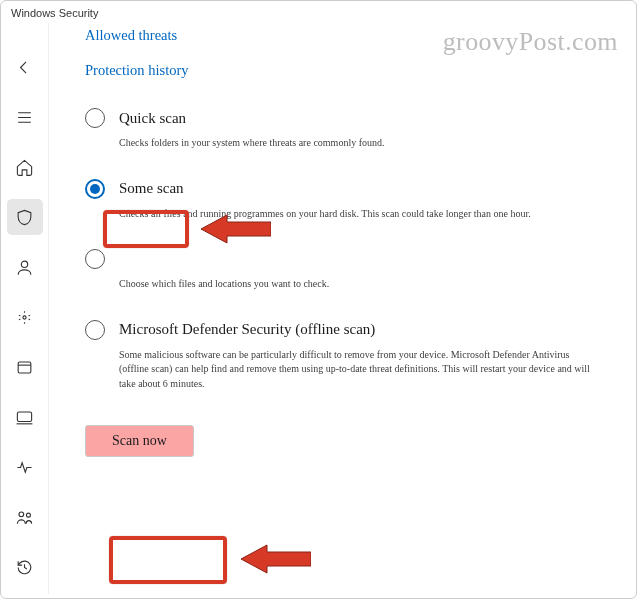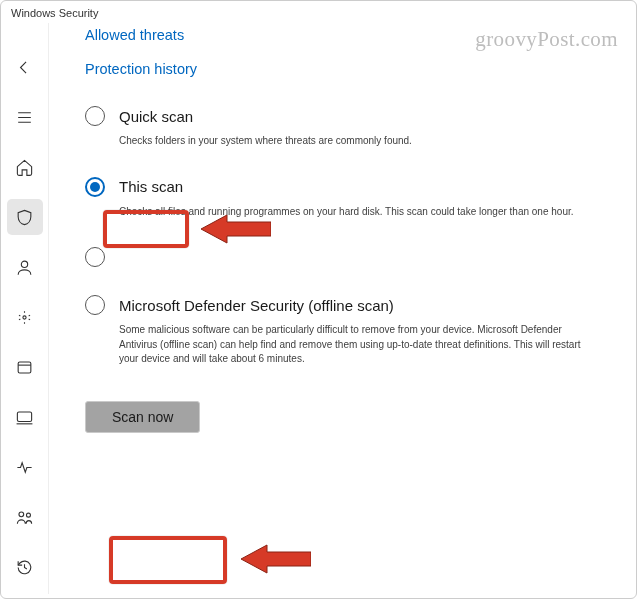--- a/index.html
+++ b/index.html
@@ -44,20 +44,21 @@
       color: #333;
     }
     .side-ico.active {
       background: #e6e6e6;
     }
     .side-ico svg { width: 19px; height: 19px; stroke: currentColor; fill: none; stroke-width: 1.4; }
     .main {
       flex: 1;
       padding: 4px 24px 12px 36px;
       overflow: hidden;
+      font-family: Liberation Serif, serif;
     }
     .link {
       color: #0067c0;
       font-size: 14.5px;
       cursor: pointer;
       display: block;
       margin-bottom: 18px;
     }
     .options { margin-top: 29px; }
     .opt {
@@ -89,34 +90,34 @@
     .opt-label { font-size: 15px; color: #1a1a1a; }
     .opt-desc {
       color: #404040;
       font-size: 10px;
       line-height: 1.45;
       margin: 8px 0 0 34px;
       max-width: 480px;
     }
     .scan-btn {
       display: inline-block;
-      background: #a3a3a3;
+      background: #fca5a5;
       border: 1px solid #c9c9c9;
       border-radius: 3px;
       padding: 7px 26px;
       font-size: 14px;
       cursor: pointer;
       margin-top: 6px;
     }
     .watermark {
       position: absolute;
       top: 26px;
       right: 18px;
       font-family: Georgia, serif;
-      font-size: 21px;
+      font-size: 26px;
       color: #bdbdbd;
       letter-spacing: 0.4px;
       pointer-events: none;
     }
     .anno-box {
       position: absolute;
       border: 4px solid #d63a27;
       border-radius: 4px;
       pointer-events: none;
       box-shadow: 0 0 0 1px rgba(0,0,0,0.05);
@@ -208,29 +209,30 @@
         <div class="opt-head">
           <span class="radio"></span>
           <span class="opt-label">Quick scan</span>
         </div>
         <div class="opt-desc">Checks folders in your system where threats are commonly found.</div>
       </div>
 
       <div class="opt">
         <div class="opt-head">
           <span class="radio checked"></span>
-          <span class="opt-label">This scan</span>
+          <span class="opt-label">Some scan</span>
         </div>
         <div class="opt-desc">Checks all files and running programmes on your hard disk. This scan could take longer than one hour.</div>
       </div>
 
       <div class="opt">
         <div class="opt-head">
           <span class="radio"></span>
         </div>
+        <div class="opt-desc">Choose which files and locations you want to check.</div>
       </div>
 
       <div class="opt">
         <div class="opt-head">
           <span class="radio"></span>
           <span class="opt-label">Microsoft Defender Security (offline scan)</span>
         </div>
         <div class="opt-desc">Some malicious software can be particularly difficult to remove from your device. Microsoft Defender Antivirus (offline scan) can help find and remove them using up-to-date threat definitions. This will restart your device and will take about 6 minutes.</div>
       </div>
 

